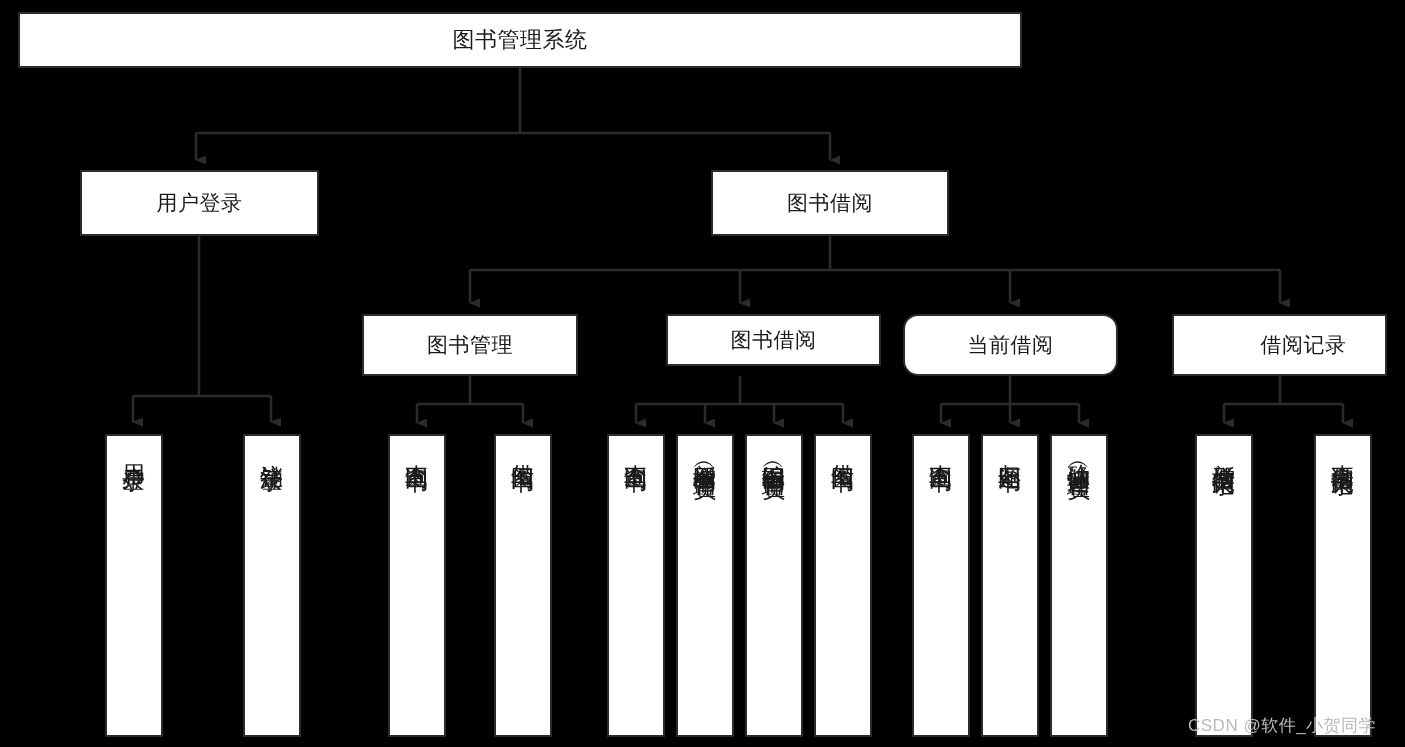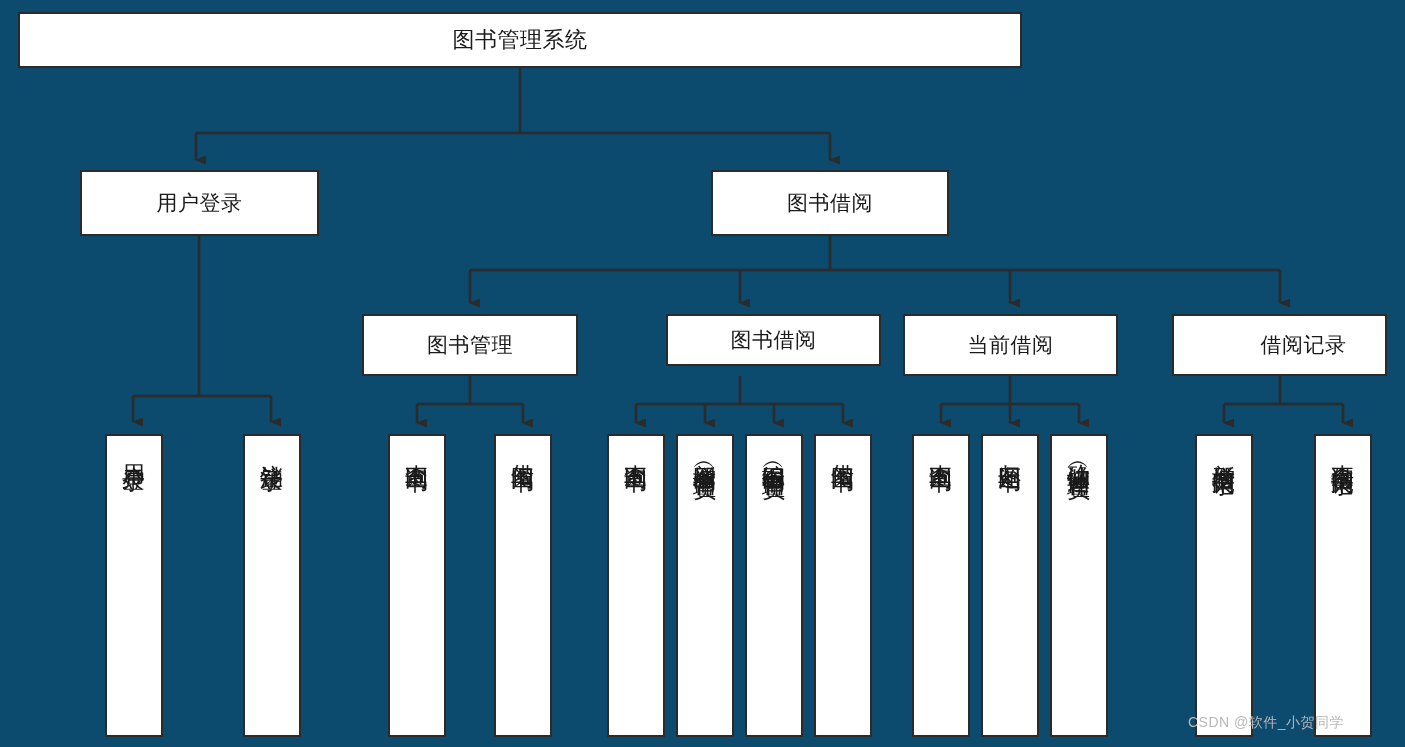--- a/index.html
+++ b/index.html
@@ -7,21 +7,21 @@
     padding: 0;
     background: #ffffff;
   }
   body {
     font-family: "Liberation Sans", "DejaVu Sans", sans-serif;
   }
   #canvas {
     position: relative;
     width: 1405px;
     height: 747px;
-    background: #0c4a6e;
+    background: #000000;
     overflow: hidden;
   }
   svg.connectors {
     position: absolute;
     left: 0;
     top: 0;
     width: 1405px;
     height: 747px;
     pointer-events: none;
   }
@@ -59,21 +59,21 @@
     writing-mode: vertical-rl;
     text-orientation: upright;
     font-size: 23px;
     line-height: 1.05;
     letter-spacing: 2px;
     white-space: nowrap;
   }
   .watermark {
     position: absolute;
     color: #b9b9b9;
-    font-size: 14px;
+    font-size: 17px;
     white-space: nowrap;
     left: 1188px;
     top: 714px;
     letter-spacing: 0.5px;
   }
 </style>
 </head>
 <body>
 
 <div id="canvas">
@@ -138,21 +138,21 @@
   <div class="node horiz" style="left:711px; top:170px; width:238px; height:66px;">
     <span class="node-label">图书借阅</span>
   </div>
 
   <div class="node horiz" style="left:362px; top:314px; width:216px; height:62px;">
     <span class="node-label">图书管理</span>
   </div>
   <div class="node horiz" style="left:666px; top:314px; width:215px; height:52px;">
     <span class="node-label">图书借阅</span>
   </div>
-  <div class="node horiz" style="left:903px; top:314px; width:215px; height:62px;">
+  <div class="node horiz" style="left:903px; top:314px; width:215px; height:62px;border-radius:15px;">
     <span class="node-label">当前借阅</span>
   </div>
   <div class="node horiz" style="left:1172px; top:314px; width:215px; height:62px;padding-left:48px;">
     <span class="node-label">借阅记录</span>
   </div>
 
   <div class="node vert" style="left:105px; top:434px; width:58px; height:303px;">
     <span class="node-label">用户登录</span>
   </div>
   <div class="node vert" style="left:243px; top:434px; width:58px; height:303px;">

